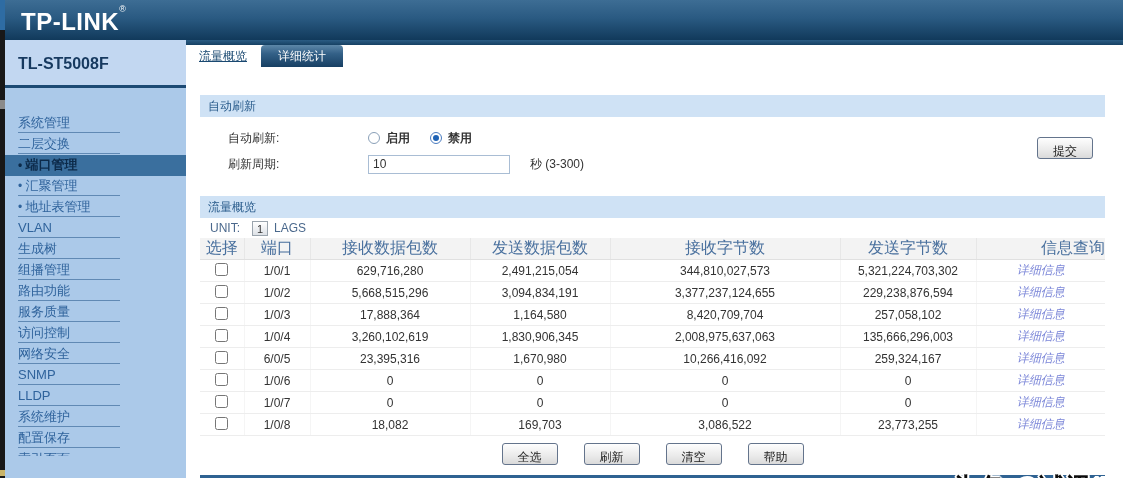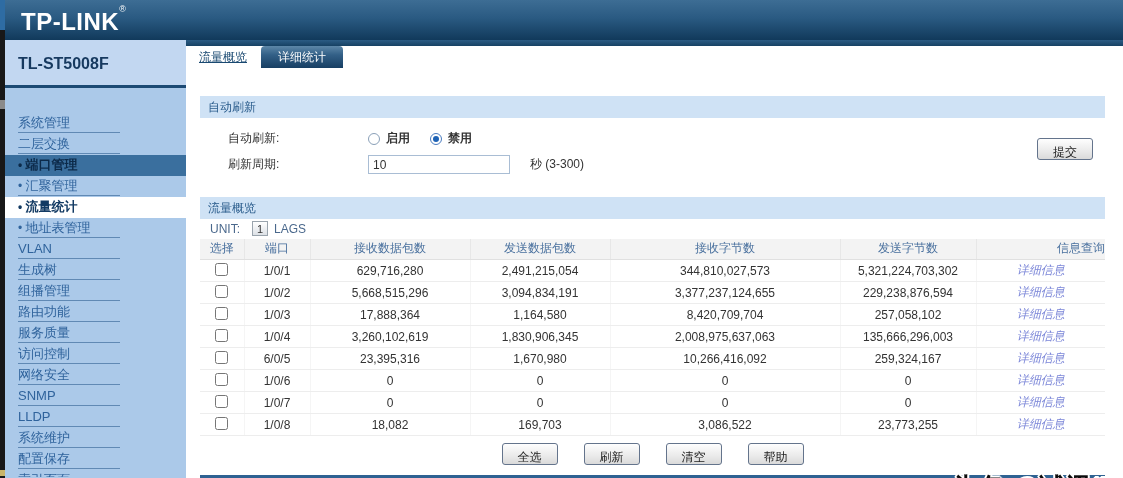--- a/index.html
+++ b/index.html
@@ -56,21 +56,21 @@
   .radio-label { margin-right:14px; }
   .period-input { width:142px; height:19px; border:1px solid #a9bdd4; font-size:12px; padding-left:4px; color:#333; font-family:"Liberation Sans",sans-serif; }
   .unit-note { margin-left:20px; }
   .btn { min-width:56px; height:22px; border:1px solid #64748c; border-radius:3px; background:linear-gradient(180deg,#fefefe,#eaeaea 60%,#dadada); font-size:12px; color:#222; padding:5px 10px; cursor:pointer; font-family:"Liberation Sans",sans-serif; }
   .submit-btn { position:absolute; right:12px; top:42px; }
 
   .unit-row { height:20px; display:flex; align-items:center; font-size:12px; color:#4a688c; padding-left:10px; }
   .unit-box { width:16px; height:15px; line-height:15px; margin:0 6px 0 12px; border:1px solid #9aa4ad; background:linear-gradient(#fff,#dde1e6); text-align:center; font-size:11px; color:#333; cursor:pointer; }
 
   table.traffic { width:100%; border-collapse:collapse; table-layout:fixed; }
-  table.traffic thead td { background:#f3f3f3; color:#49709e; font-size:12px; height:21px; text-align:center; border-bottom:1px solid #e0e0e0; border-right:1px solid #e7e7e7; }
+  table.traffic thead td { background:#f3f3f3; color:#49709e; font-size:16px; height:21px; text-align:center; border-bottom:1px solid #e0e0e0; border-right:1px solid #e7e7e7; }
   table.traffic thead td:last-child { border-right:none;text-align:right; }
   table.traffic tbody td { height:22px; text-align:center; font-size:12px; color:#333; border-bottom:1px solid #ededed; border-right:1px solid #f5f5f5; }
   table.traffic tbody td:last-child { border-right:none;font-style:italic; }
   table.traffic input[type=checkbox] { width:13px; height:13px; cursor:pointer; }
   .detail-link { color:#7b86d8; cursor:pointer; }
 
   .btn-row { margin-top:7px; display:flex; justify-content:center; gap:26px; }
 
   .bottom-divider { margin-top:10px; height:3px; background:#2f6292; }
 
@@ -96,21 +96,20 @@
 
     <div class="body-row">
 
       <div class="sidebar">
         <div class="device-name">TL-ST5008F</div>
         <div class="menu">
             <div class="menu-item normal"><span class="lbl">系统管理</span></div>
             <div class="menu-item normal"><span class="lbl">二层交换</span></div>
             <div class="menu-item selected-dark sub"><span class="lbl">端口管理</span></div>
             <div class="menu-item normal sub"><span class="lbl">汇聚管理</span></div>
-            <div class="menu-item active sub"><span class="lbl">流量统计</span></div>
             <div class="menu-item normal sub"><span class="lbl">地址表管理</span></div>
             <div class="menu-item normal"><span class="lbl">VLAN</span></div>
             <div class="menu-item normal"><span class="lbl">生成树</span></div>
             <div class="menu-item normal"><span class="lbl">组播管理</span></div>
             <div class="menu-item normal"><span class="lbl">路由功能</span></div>
             <div class="menu-item normal"><span class="lbl">服务质量</span></div>
             <div class="menu-item normal"><span class="lbl">访问控制</span></div>
             <div class="menu-item normal"><span class="lbl">网络安全</span></div>
             <div class="menu-item normal"><span class="lbl">SNMP</span></div>
             <div class="menu-item normal"><span class="lbl">LLDP</span></div>

